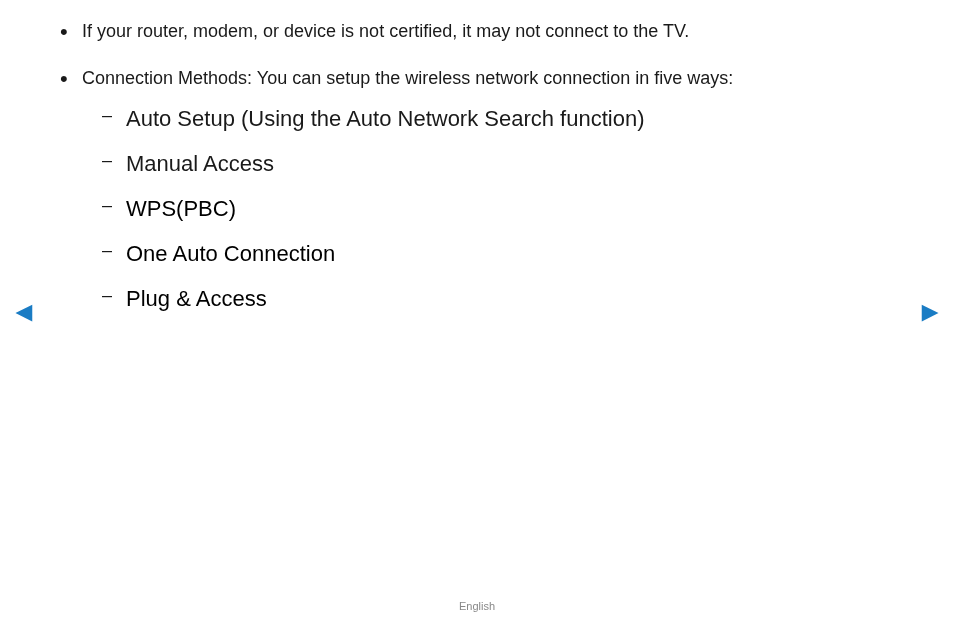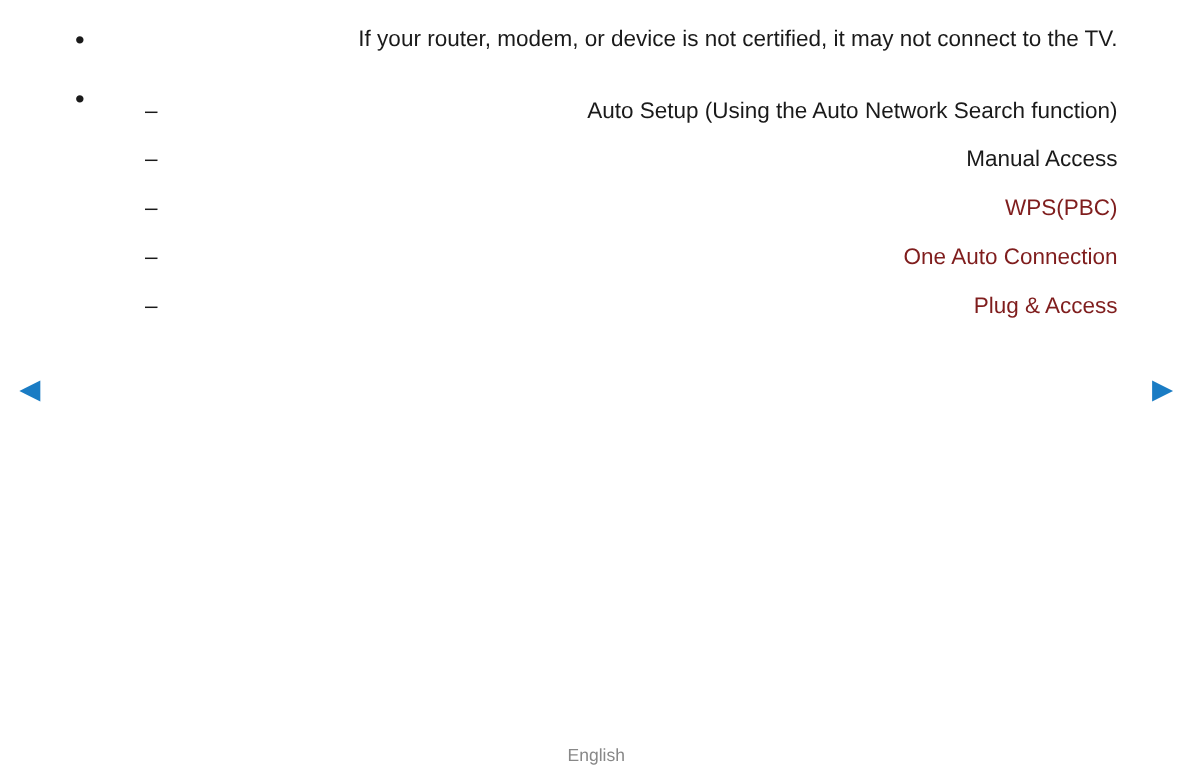--- a/index.html
+++ b/index.html
@@ -47,21 +47,20 @@
     .bullet-dot {
       min-width: 22px;
       font-size: 22px;
       line-height: 1.3;
       color: #1a1a1a;
     }
 
     .bullet-text {
       flex: 1;
       line-height: 1.5;
-      text-align: right;
     }
 
     .sub-list {
       list-style: none;
       padding: 0;
       margin-top: 10px;
     }
 
     .sub-item {
       display: flex;
@@ -72,26 +71,26 @@
     }
 
     .dash {
       min-width: 24px;
       color: #1a1a1a;
       font-size: 18px;
     }
 
     .sub-text {
       flex: 1;
-      font-size: 18px;
+      font-size: 22px;
       line-height: 1.5;
     }
 
     .link-blue {
-      color: #7f1d1d;
+      color: #000000;
       text-decoration: none;
       cursor: pointer;
     }
 
     .nav-arrow-left {
       position: absolute;
       left: 10px;
       top: 50%;
       transform: translateY(-50%);
       font-size: 28px;
@@ -109,21 +108,21 @@
       color: #1a7cc4;
       cursor: pointer;
       user-select: none;
     }
 
     .footer-language {
       position: absolute;
       bottom: 12px;
       left: 50%;
       transform: translateX(-50%);
-      font-size: 14px;
+      font-size: 11px;
       color: #888888;
     }
   </style>
 </head>
 <body>
 
 <div class="nav-arrow-left">◄</div>
 
 <div class="nav-arrow-right">►</div>
 
@@ -131,20 +130,21 @@
   <ul class="bullet-list">
 
     <li class="bullet-item">
       <span class="bullet-dot">•</span>
       <span class="bullet-text">If your router, modem, or device is not certified, it may not connect to the TV.</span>
     </li>
 
     <li class="bullet-item">
       <span class="bullet-dot">•</span>
       <span class="bullet-text">
+        <span>Connection Methods: You can setup the wireless network connection in five ways:</span>
         <ul class="sub-list">
 
           <li class="sub-item">
             <span class="dash">–</span>
             <span class="sub-text">Auto Setup (Using the Auto Network Search function)</span>
           </li>
 
           <li class="sub-item">
             <span class="dash">–</span>
             <span class="sub-text">Manual Access</span>

